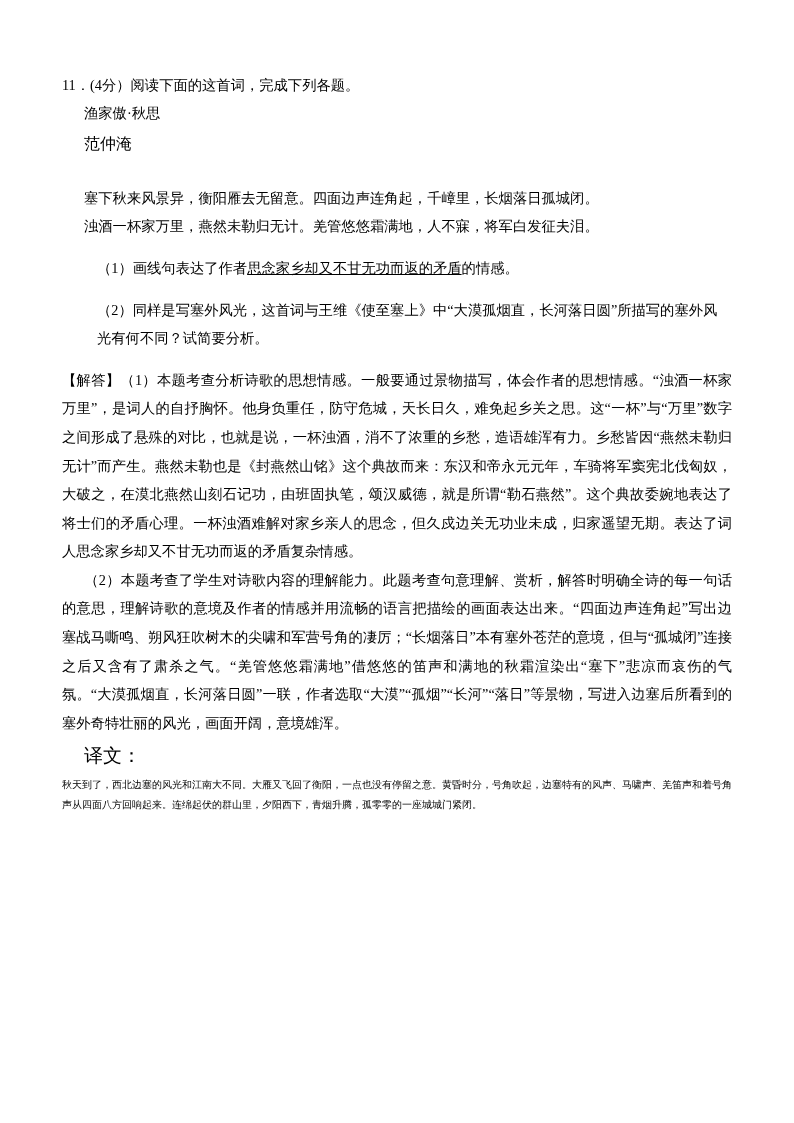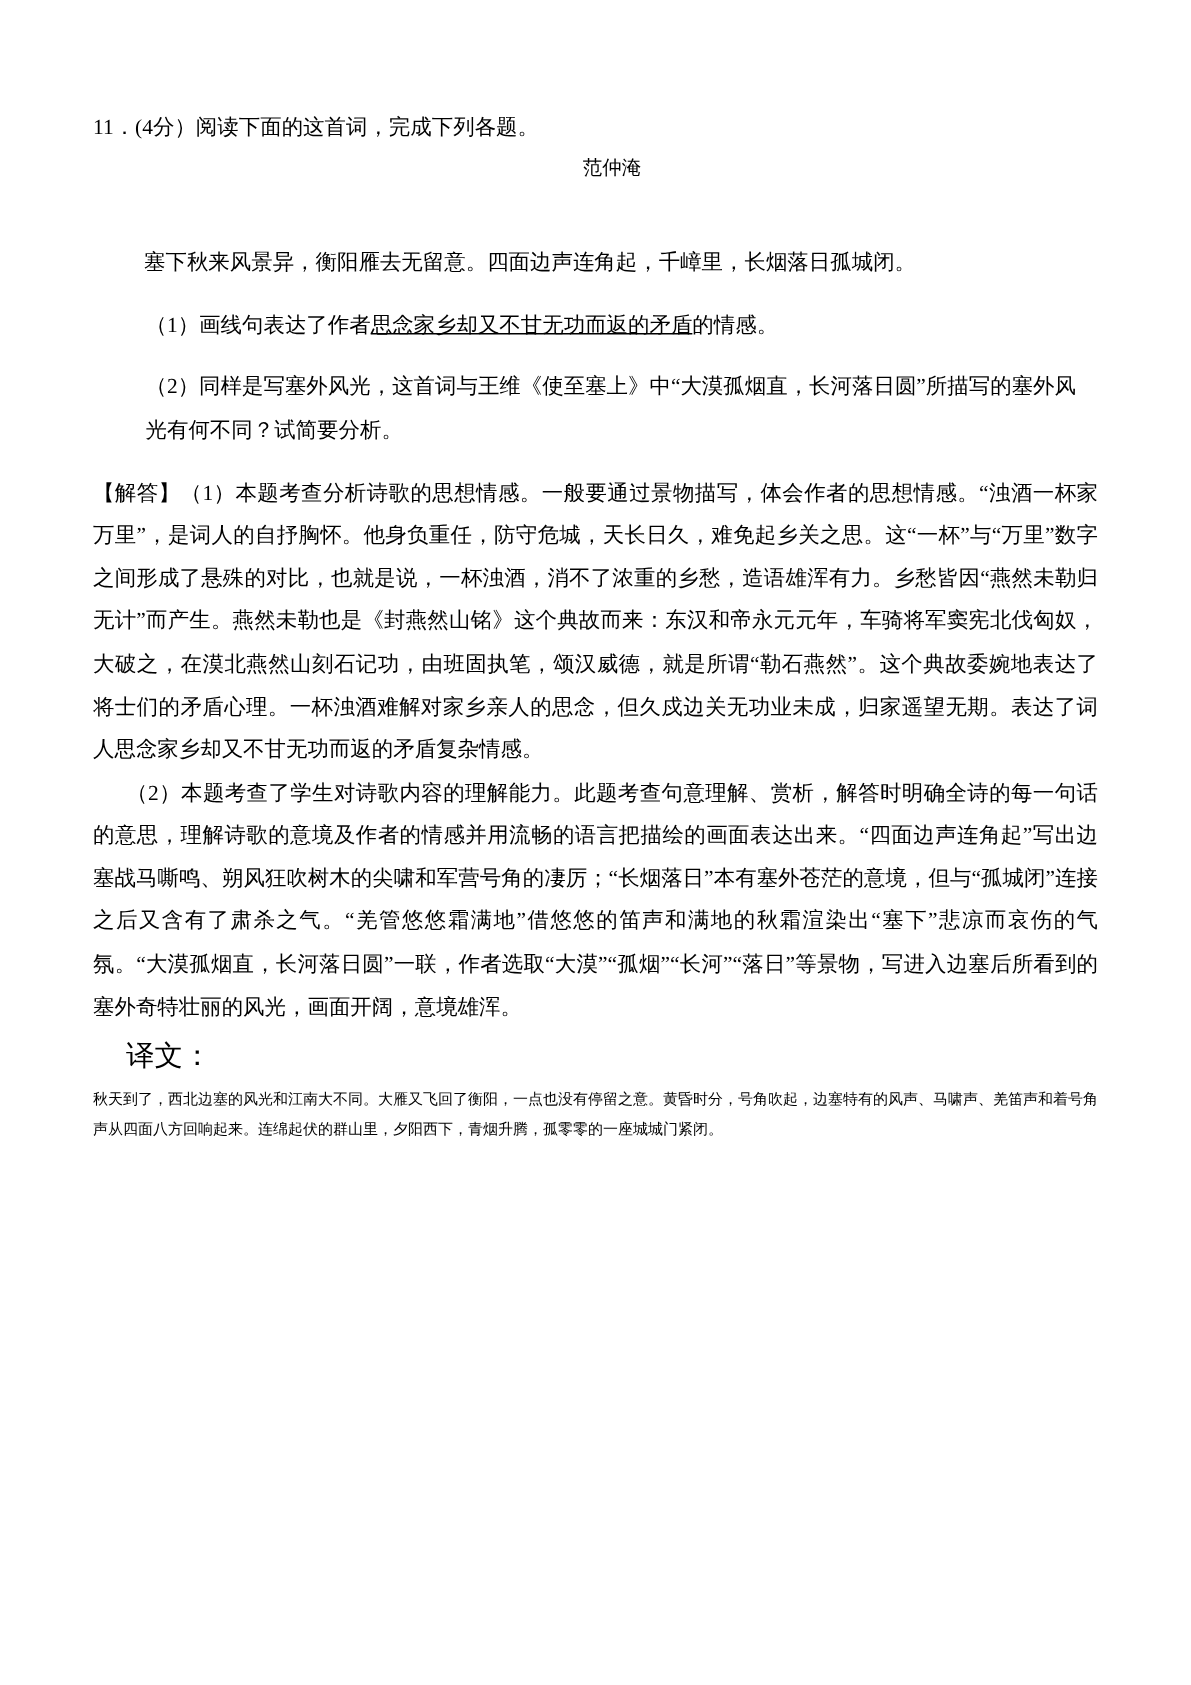--- a/index.html
+++ b/index.html
@@ -27,33 +27,32 @@
     margin: 0 0 0 0;
     text-indent: 0;
   }
   .poem-title {
     font-size: 14.3px;
     line-height: 2.0;
     margin: 0;
     padding-left: 22px;
   }
   .poem-author {
-    font-size: 13px;
+    font-size: 16px;
     line-height: 2.0;
     margin: 0;
     padding-left: 22px;
-    text-align: center;
   }
   .gap {
     height: 24px;
   }
   .poem-line {
     font-size: 14.3px;
     line-height: 2.0;
-    margin: 12px;
+    margin: 0;
     padding-left: 22px;
   }
   .sub-q {
     font-size: 14.3px;
     line-height: 2.0;
     margin: 13px;
     padding-left: 22px;
     text-indent: 0;
   }
   .sub-q .ul {
@@ -87,25 +86,27 @@
     text-justify: inter-ideograph;
   }
 </style>
 </head>
 <body>
 
 <div class="page">
 
   <p class="q-head">11．(4分）阅读下面的这首词，完成下列各题。</p>
 
+  <p class="poem-title">渔家傲·秋思</p>
   <p class="poem-author">范仲淹</p>
 
   <div class="gap"></div>
 
   <p class="poem-line">塞下秋来风景异，衡阳雁去无留意。四面边声连角起，千嶂里，长烟落日孤城闭。</p>
+  <p class="poem-line"><span class="u">浊酒一杯家万里，燕然未勒归无计</span><span>。羌管悠悠霜满地，人不寐，将军白发征夫泪。</span></p>
 
   <p class="sub-q"><span>（1）画线句表达了作者</span><span class="ul">思念家乡却又不甘无功而返的矛盾</span><span>的情感。</span></p>
 
   <p class="sub-q">（2）同样是写塞外风光，这首词与王维《使至塞上》中“大漠孤烟直，长河落日圆”所描写的塞外风光有何不同？试简要分析。</p>
 
 
   <p class="para"><span class="label">【解答】</span><span>（1）本题考查分析诗歌的思想情感。一般要通过景物描写，体会作者的思想情感。“浊酒一杯家万里”，是词人的自抒胸怀。他身负重任，防守危城，天长日久，难免起乡关之思。这“一杯”与“万里”数字之间形成了悬殊的对比，也就是说，一杯浊酒，消不了浓重的乡愁，造语雄浑有力。乡愁皆因“燕然未勒归无计”而产生。燕然未勒也是《封燕然山铭》这个典故而来：东汉和帝永元元年，车骑将军窦宪北伐匈奴，大破之，在漠北燕然山刻石记功，由班固执笔，颂汉威德，就是所谓“勒石燕然”。这个典故委婉地表达了将士们的矛盾心理。一杯浊酒难解对家乡亲人的思念，但久戍边关无功业未成，归家遥望无期。表达了词人思念家乡却又不甘无功而返的矛盾复杂情感。</span></p>
 
   <p class="para indent">（2）本题考查了学生对诗歌内容的理解能力。此题考查句意理解、赏析，解答时明确全诗的每一句话的意思，理解诗歌的意境及作者的情感并用流畅的语言把描绘的画面表达出来。“四面边声连角起”写出边塞战马嘶鸣、朔风狂吹树木的尖啸和军营号角的凄厉；“长烟落日”本有塞外苍茫的意境，但与“孤城闭”连接之后又含有了肃杀之气。“羌管悠悠霜满地”借悠悠的笛声和满地的秋霜渲染出“塞下”悲凉而哀伤的气氛。“大漠孤烟直，长河落日圆”一联，作者选取“大漠”“孤烟”“长河”“落日”等景物，写进入边塞后所看到的塞外奇特壮丽的风光，画面开阔，意境雄浑。</p>
 

